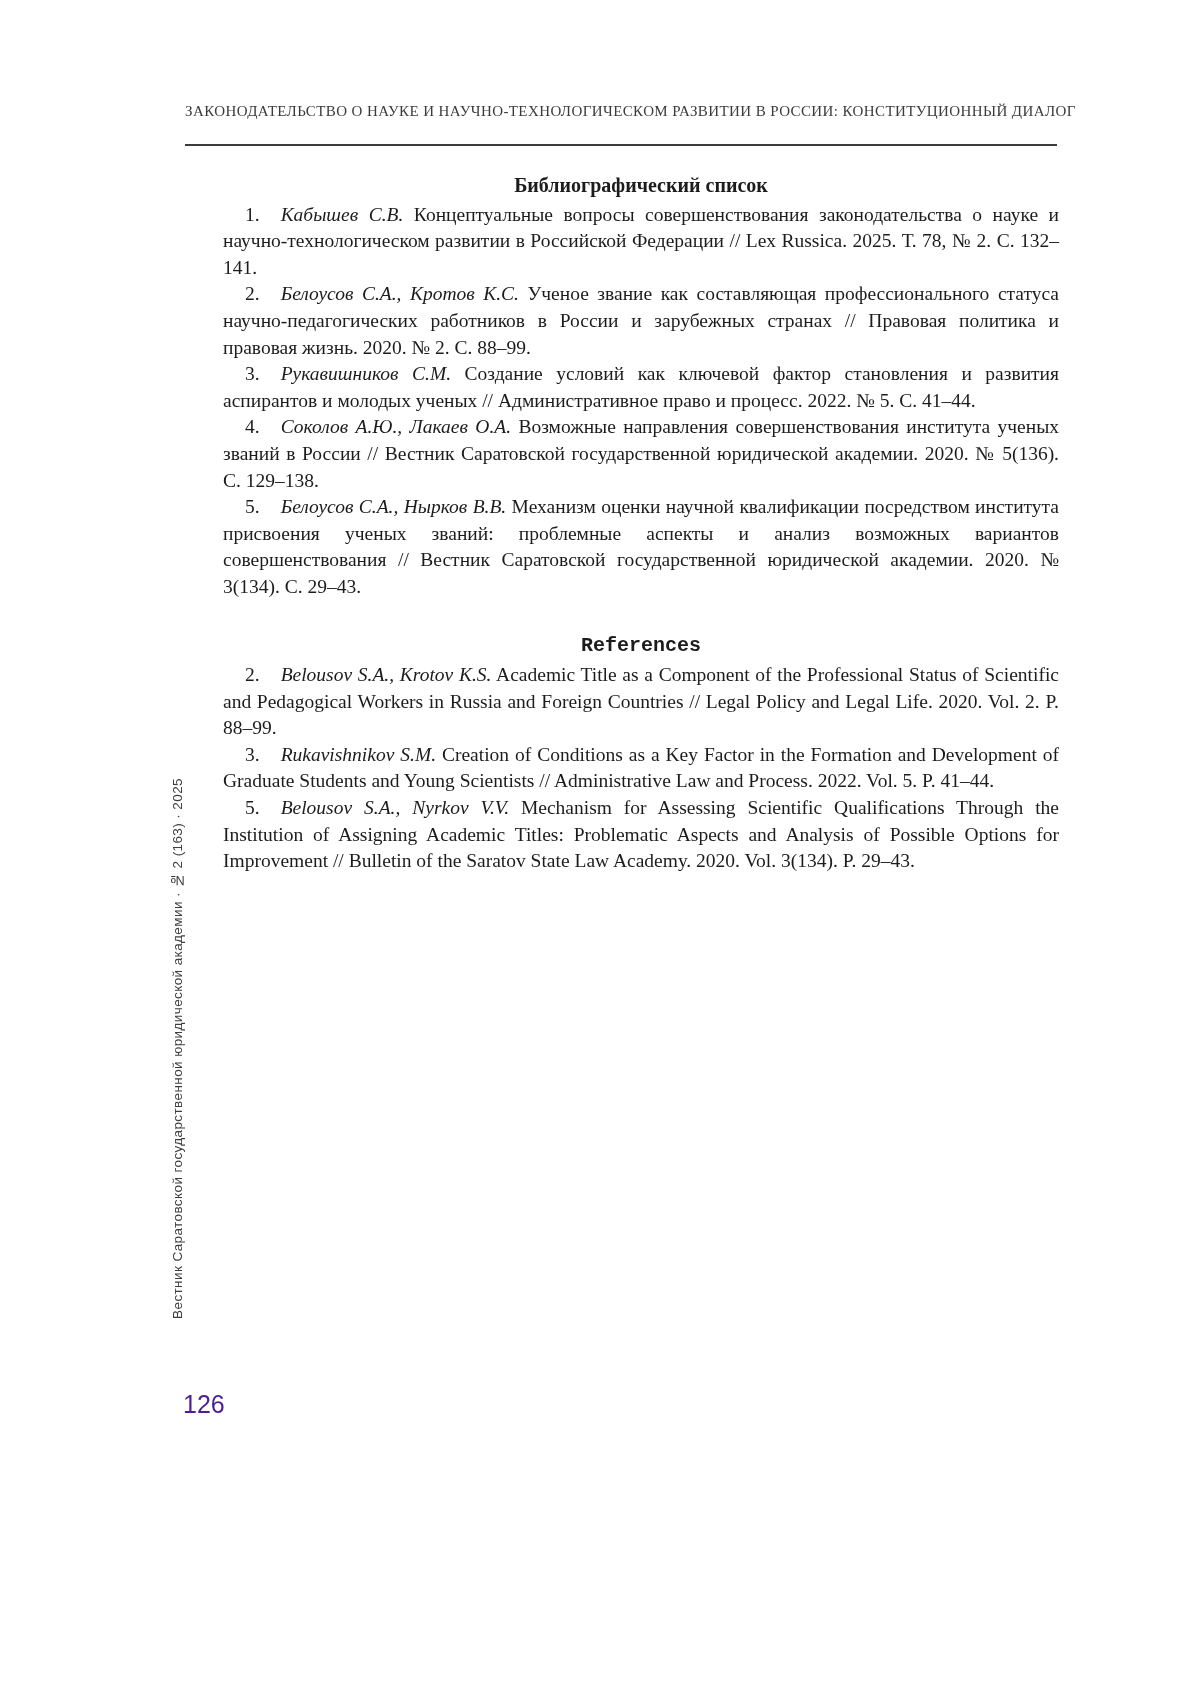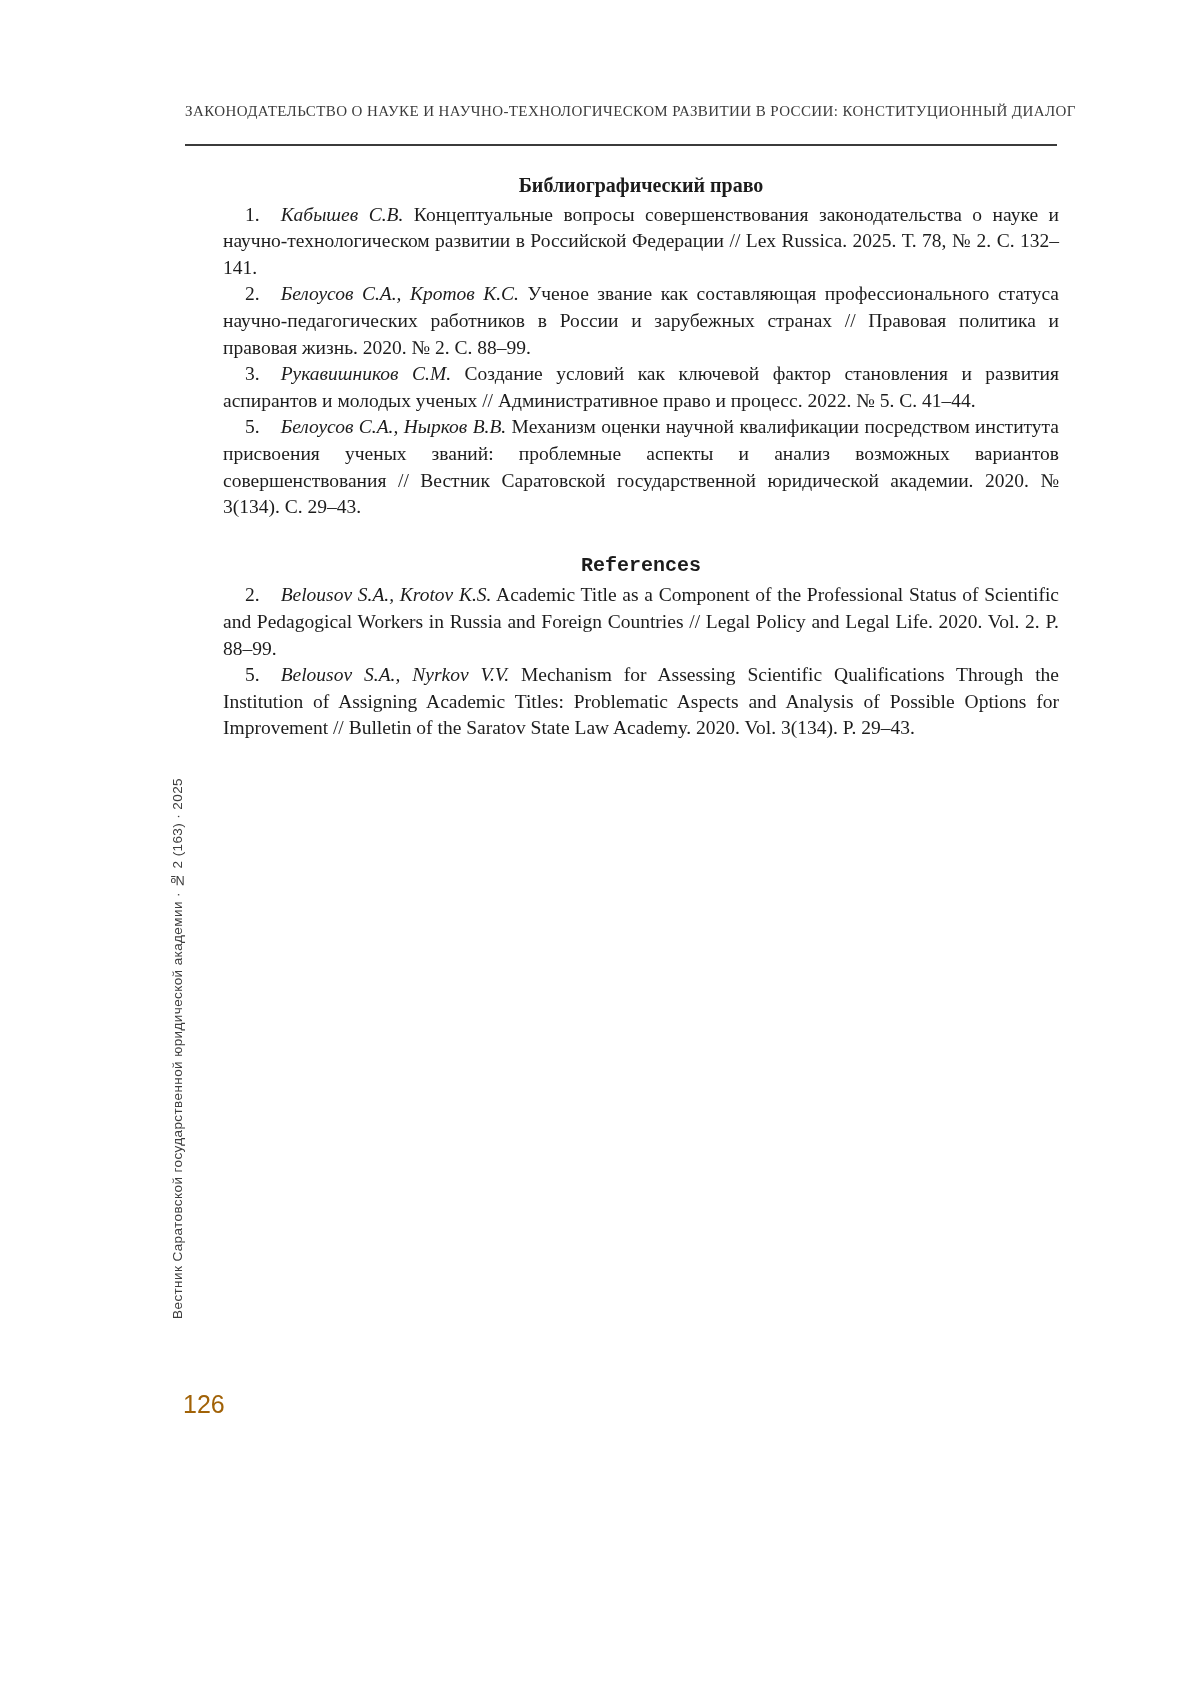--- a/index.html
+++ b/index.html
@@ -77,47 +77,49 @@
     letter-spacing: 0.4px;
     color: #3d3d3d;
     white-space: nowrap;
   }
   .page-number {
     position: absolute;
     left: 183px;
     top: 1390px;
     font-family: "Liberation Sans", sans-serif;
     font-size: 25px;
-    color: #a16207;
+    color: #4c1d95;
   }
 </style>
 </head>
 <body>
 
 <div class="running-header">ЗАКОНОДАТЕЛЬСТВО О НАУКЕ И НАУЧНО-ТЕХНОЛОГИЧЕСКОМ РАЗВИТИИ В РОССИИ: КОНСТИТУЦИОННЫЙ ДИАЛОГ</div>
 <div class="header-rule"></div>
 
 <div class="content">
 
-  <h2 class="section-title">Библиографический право</h2>
+  <h2 class="section-title">Библиографический список</h2>
 
   <p class="ref"><span class="num">1.</span><span class="authors">Кабышев С.В.</span> <span>Концептуальные вопросы совершенствования законодательства о науке и научно-технологическом развитии в Российской Федерации // Lex Russica. 2025. Т. 78, № 2. С. 132–141.</span></p>
 
   <p class="ref"><span class="num">2.</span><span class="authors">Белоусов С.А., Кротов К.С.</span> <span>Ученое звание как составляющая профессионального статуса научно-педагогических работников в России и зарубежных странах // Правовая политика и правовая жизнь. 2020. № 2. С. 88–99.</span></p>
 
   <p class="ref"><span class="num">3.</span><span class="authors">Рукавишников С.М.</span> <span>Создание условий как ключевой фактор становления и развития аспирантов и молодых ученых // Административное право и процесс. 2022. № 5. С. 41–44.</span></p>
 
+  <p class="ref"><span class="num">4.</span><span class="authors">Соколов А.Ю., Лакаев О.А.</span> <span>Возможные направления совершенствования института ученых званий в России // Вестник Саратовской государственной юридической академии. 2020. № 5(136). С. 129–138.</span></p>
 
   <p class="ref"><span class="num">5.</span><span class="authors">Белоусов С.А., Нырков В.В.</span> <span>Механизм оценки научной квалификации посредством института присвоения ученых званий: проблемные аспекты и анализ возможных вариантов совершенствования // Вестник Саратовской государственной юридической академии. 2020. № 3(134). С. 29–43.</span></p>
 
   <h2 class="section-title references-title">References</h2>
 
 
   <p class="ref"><span class="num">2.</span><span class="authors">Belousov S.A., Krotov K.S.</span> <span>Academic Title as a Component of the Professional Status of Scientific and Pedagogical Workers in Russia and Foreign Countries // Legal Policy and Legal Life. 2020. Vol. 2. P. 88–99.</span></p>
 
+  <p class="ref"><span class="num">3.</span><span class="authors">Rukavishnikov S.M.</span> <span>Creation of Conditions as a Key Factor in the Formation and Development of Graduate Students and Young Scientists // Administrative Law and Process. 2022. Vol. 5. P. 41–44.</span></p>
 
 
   <p class="ref"><span class="num">5.</span><span class="authors">Belousov S.A., Nyrkov V.V.</span> <span>Mechanism for Assessing Scientific Qualifications Through the Institution of Assigning Academic Titles: Problematic Aspects and Analysis of Possible Options for Improvement // Bulletin of the Saratov State Law Academy. 2020. Vol. 3(134). P. 29–43.</span></p>
 
 </div>
 
 <div class="sidebar-text">Вестник Саратовской государственной юридической академии · № 2 (163) · 2025</div>
 
 <div class="page-number">126</div>
 

